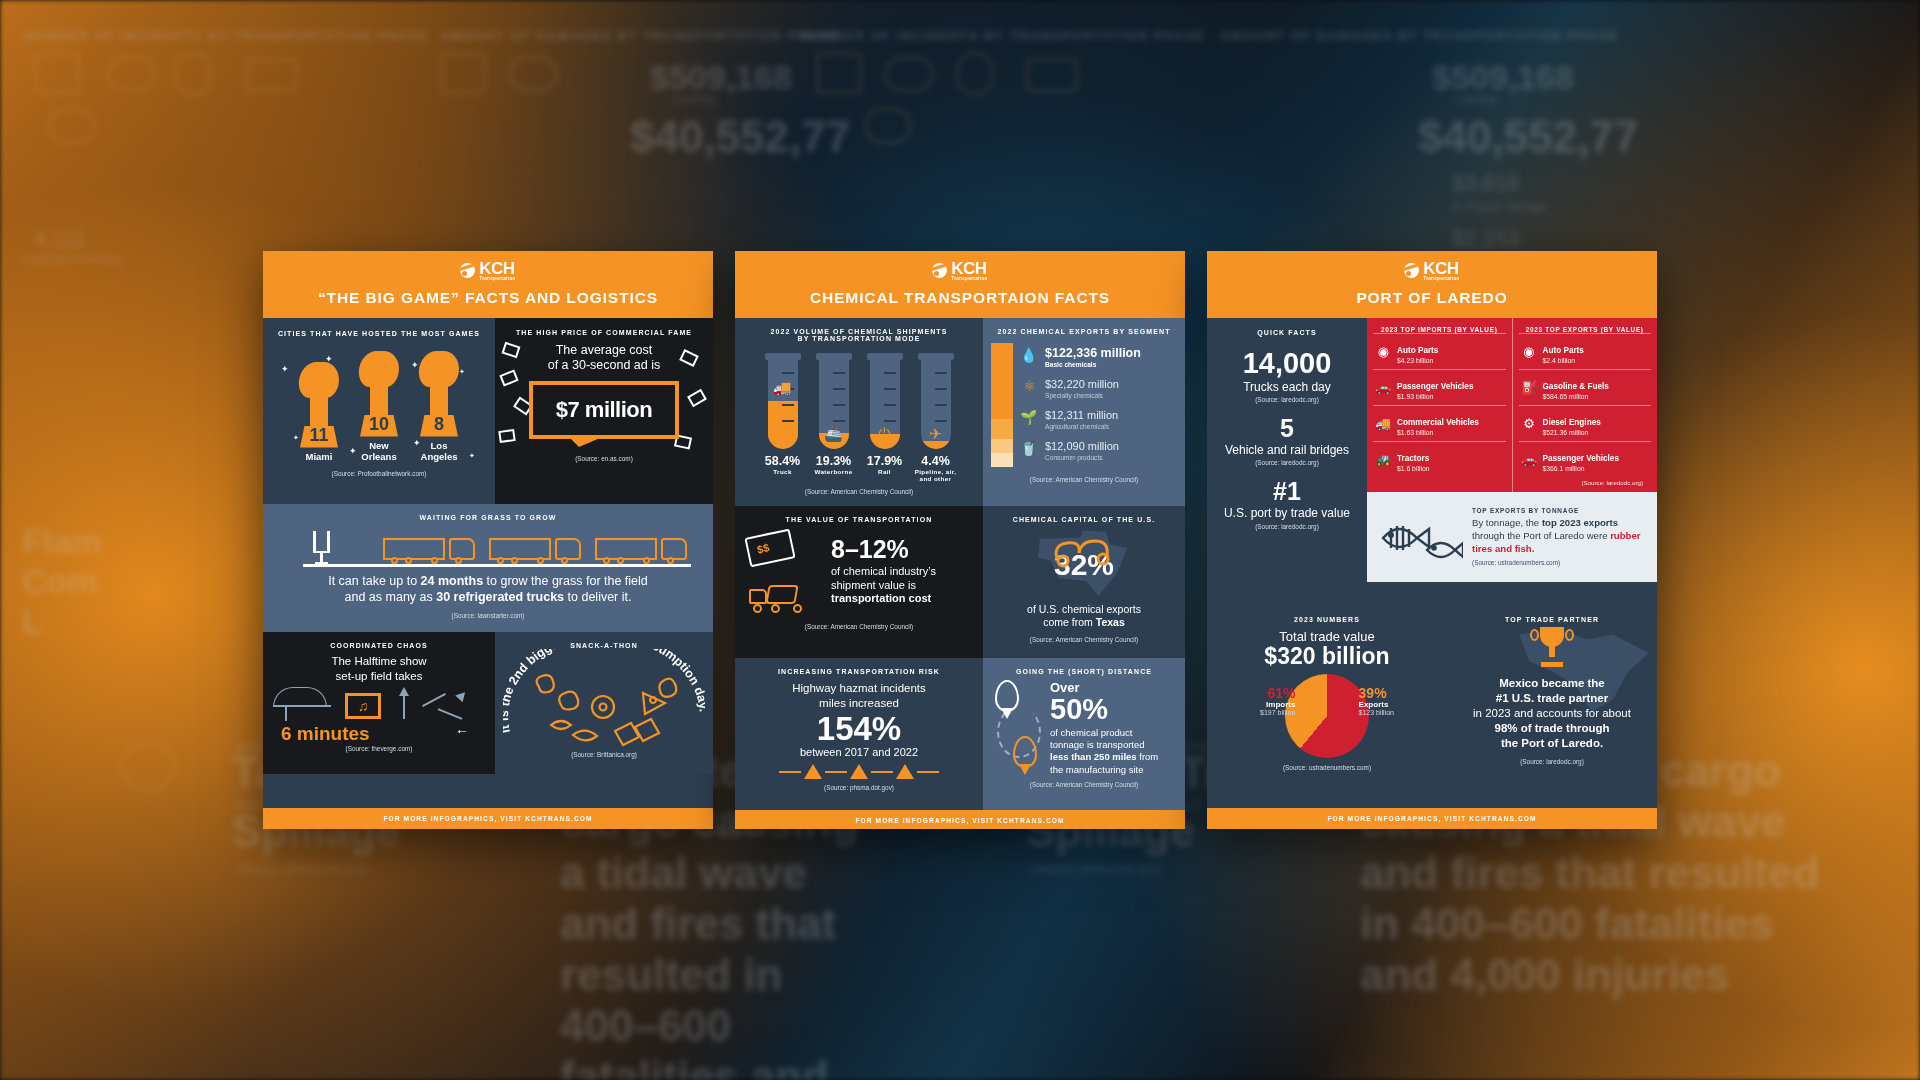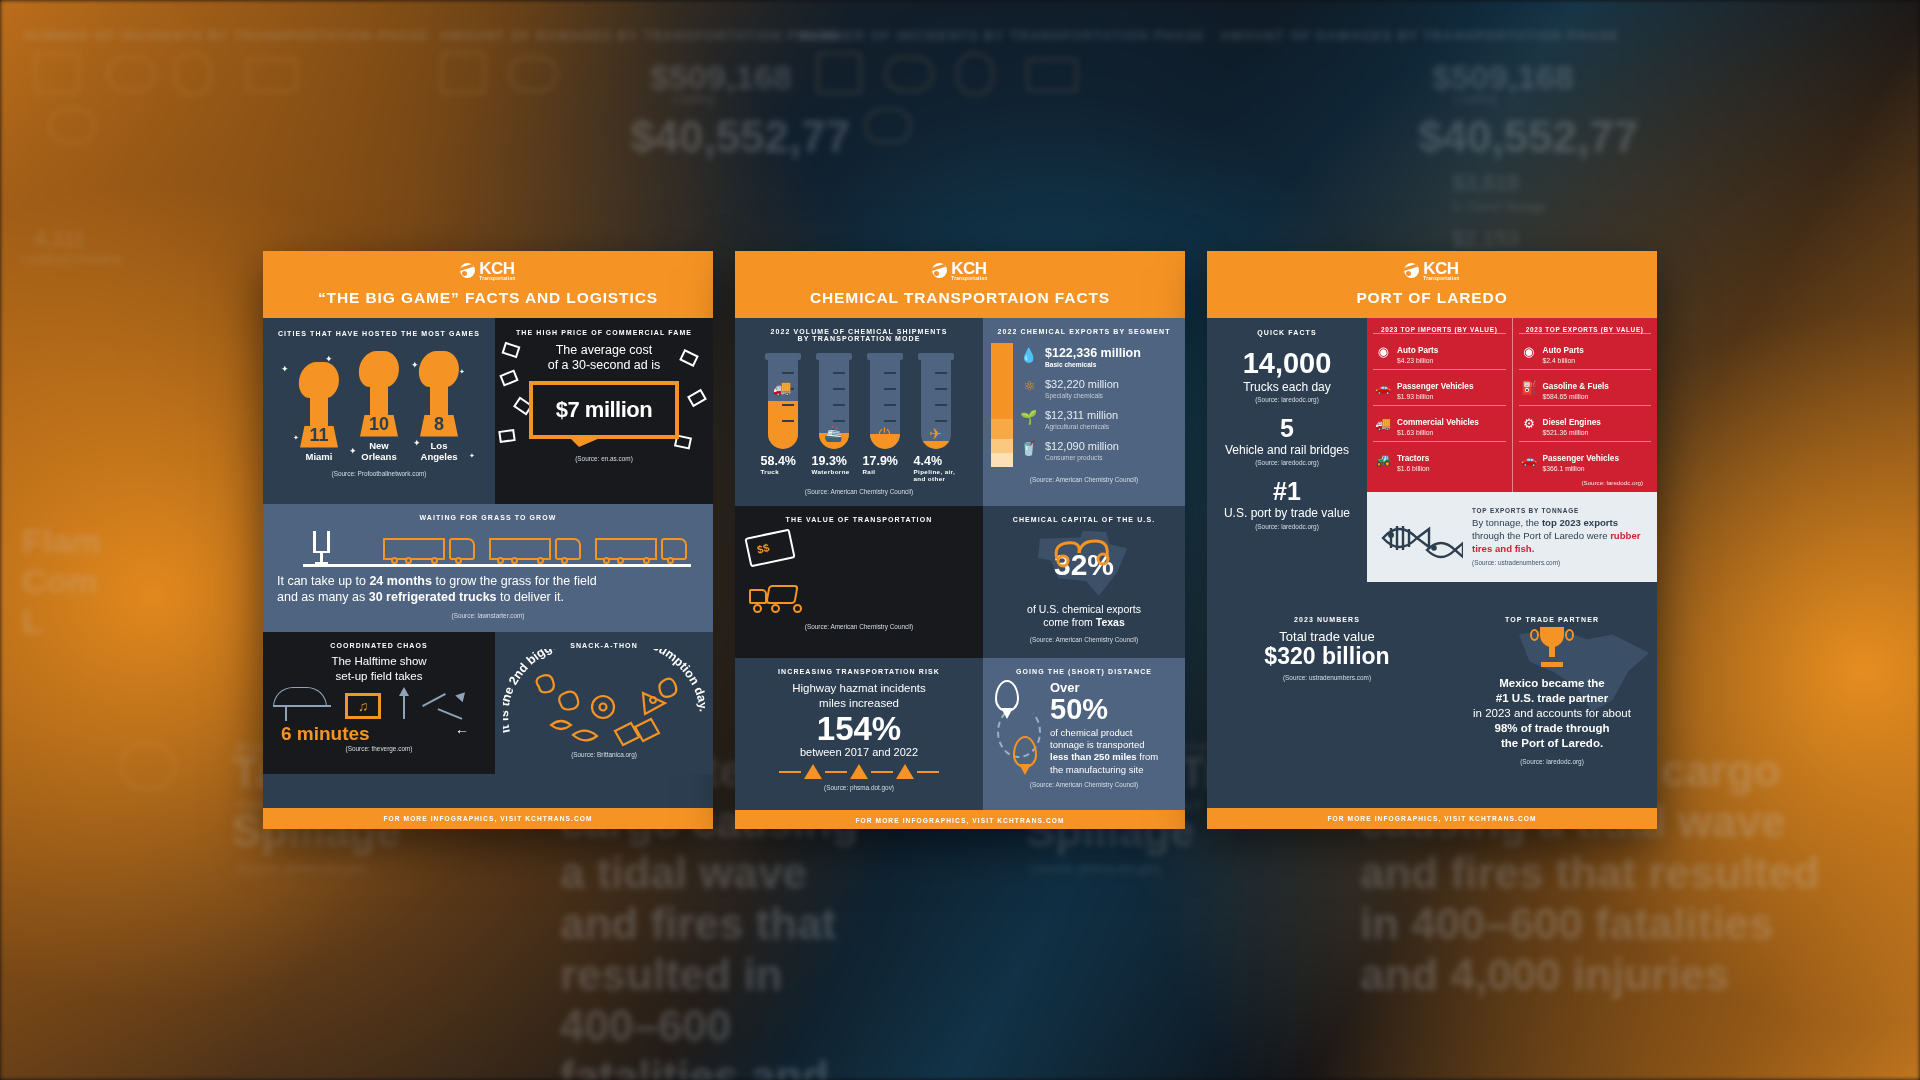--- a/index.html
+++ b/index.html
@@ -140,21 +140,21 @@
   .gp-r { left:16px; top:0; width:2.5px; height:22px; }
   .gp-c { left:2px; top:20px; width:17px; height:2.5px; }
   .gp-p { left:9px; top:22px; width:2.5px; height:10px; }
   .gp-b { left:4px; bottom:0; width:13px; height:2.5px; }
   .ground { position:absolute; left:26px; right:8px; bottom:2px; height:2.5px; background:#fff; }
   .truck { position:absolute; bottom:5px; width:92px; height:26px; }
   .tk-box { position:absolute; left:0; bottom:4px; width:62px; height:22px; border:2.5px solid #f59324; }
   .tk-cab { position:absolute; right:0; bottom:4px; width:26px; height:22px; border:2.5px solid #f59324;
             border-radius: 3px 7px 3px 3px; }
   .tk-w { position:absolute; bottom:0; width:7px; height:7px; border-radius:50%; border:2.5px solid #f59324; background:#4e6480; }
-  .grass-txt { text-align:left; font-size: 12.5px; line-height:1.35; color:#fff; }
+  .grass-txt { text-align:center; font-size: 12.5px; line-height:1.35; color:#fff; }
   .grass-txt b { font-weight: 900; }
 
   .p1-half { width: 232px; height: 142px; padding: 10px 8px 7px; }
   .half-txt { text-align:center; font-size: 11.5px; line-height:1.3; color:#fff; margin-top:5px; }
   .plays { position:relative; height: 58px; margin-top:2px; }
   .play-line { position:absolute; border:1.6px solid #8fa3b8; }
   .arrow-up { position:absolute; width:0;height:0; border-left:5px solid transparent; border-right:5px solid transparent; border-bottom:9px solid #8fa3b8; }
   .music-box { position:absolute; left:74px; top:8px; width:36px; height:26px; border:3px solid #f59324; display:flex;align-items:center;justify-content:center;}
   .music-note { color:#f59324; font-size:14px; }
   .six-min { position:absolute; left:10px; bottom:-2px; font-size:19px; font-weight:900; color:#f59324; }
@@ -167,21 +167,21 @@
   .p2-modes { width: 248px; height: 188px; padding: 10px 8px 6px; }
   .beakers { display:flex; justify-content:center; align-items:flex-end; gap:7px; margin-top:9px; height: 98px; }
   .beaker { width: 44px; height: 96px; position: relative; }
   .bk-neck { position:absolute; top:0; left:4px; width:36px; height:7px; background:#4e6480; border-radius:2px;}
   .bk-body { position:absolute; top:7px; left:7px; right:7px; bottom:0; background:#4e6480;
              border-radius: 0 0 16px 16px; overflow:hidden; }
   .bk-fill { position:absolute; left:0; right:0; bottom:0; background:#f59324; }
   .bk-tick { position:absolute; right:4px; width:12px; height:2px; background:#2c3e50; }
   .bk-ico { position:absolute; left:0; right:0; display:flex; justify-content:center; color:#f59324; font-size:15px; }
   .mode-row { display:flex; justify-content:center; gap:7px; margin-top:5px; }
-  .mode-cell { width:44px; }
+  .mode-cell { width:44px; text-align:center; }
   .mode-pct { font-size: 12.5px; font-weight:900; color:#fff; }
   .mode-name { font-size:6.2px; font-weight:900; letter-spacing:.4px; color:#fff; line-height:1.25; }
 
   .p2-exports { width: 202px; height: 188px; padding: 10px 8px 6px; }
   .exp-wrap { display:flex; gap:7px; margin-top:8px; }
   .exp-bar { width: 22px; height: 124px; display:flex; flex-direction:column; }
   .exp-seg { width:100%; }
   .exp-list { flex:1; display:flex; flex-direction:column; gap:6px; }
   .exp-item { display:flex; align-items:center; gap:6px; }
   .exp-ico { width:19px; text-align:center; color:#f59324; font-size:14px; flex:0 0 19px; }
@@ -668,20 +668,28 @@
                   <span class="dd">$$</span>
                 </div>
               <div class="mixer">
                 <div class="mx-drum"></div>
                   <div class="mx-cab"></div>
                 <div class="mx-w" style="left:4px;"></div>
                   <div class="mx-w" style="left:22px;"></div>
                 <div class="mx-w" style="left:44px;"></div>
               </div>
             </div>
+            <div class="val-txt">
+              <div class="val-num">8–12%</div>
+              <div class="val-sub">
+                <div>of chemical industry’s</div>
+                <div>shipment value is</div>
+                <div><b>transportation cost</b></div>
+              </div>
+            </div>
           </div>
           <div class="src" style="margin-top:8px;">(Source: American Chemistry Council)</div>
         </div>
 
         <div class="tile nv-dark p2-texas">
           <div class="cap">CHEMICAL CAPITAL OF THE U.S.</div>
           <div class="tx-wrap">
             <div class="tx-shape"></div>
             <svg width="70" height="34" viewBox="0 0 70 34" style="position:absolute; top:6px; left:50%; transform:translateX(-50%); z-index:3;">
               <g stroke="#f59324" stroke-width="3" fill="none">
@@ -864,20 +872,33 @@
           </div>
         </div>
       </div>
 
       <div class="row" style="flex:1;align-items:center;">
 
         <div class="tile nv-dark p3-trade">
           <div class="cap">2023 NUMBERS</div>
           <div class="tv-title">Total trade value</div>
           <div class="tv-val">$320 billion</div>
+          <div class="pie-wrap">
+            <div class="pie" id="trade-pie" style="background: conic-gradient(rgb(207, 32, 50) 0deg, rgb(207, 32, 50) 219.6deg, rgb(245, 147, 36) 219.6deg, rgb(245, 147, 36) 360deg);"></div>
+            <div class="pie-lab l">
+              <div class="pie-pct" style="color:#cf2032;">61%</div>
+              <div class="pie-name">Imports</div>
+              <div class="pie-amt">$197 billion</div>
+            </div>
+            <div class="pie-lab r">
+              <div class="pie-pct" style="color:#f59324;">39%</div>
+              <div class="pie-name">Exports</div>
+              <div class="pie-amt">$123 billion</div>
+            </div>
+          </div>
           <div class="src" style="margin-top:6px;">(Source: ustradenumbers.com)</div>
         </div>
 
         <div class="tile nv-dark p3-partner">
           <div class="mx-map"></div>
           <div class="cap" style="position:relative; z-index:2;">TOP TRADE PARTNER</div>
           <div class="trophy-ico">
             <div class="tph-ear" style="left:0;"></div>
             <div class="tph-ear" style="right:0;"></div>
             <div class="tph-cup"></div>

